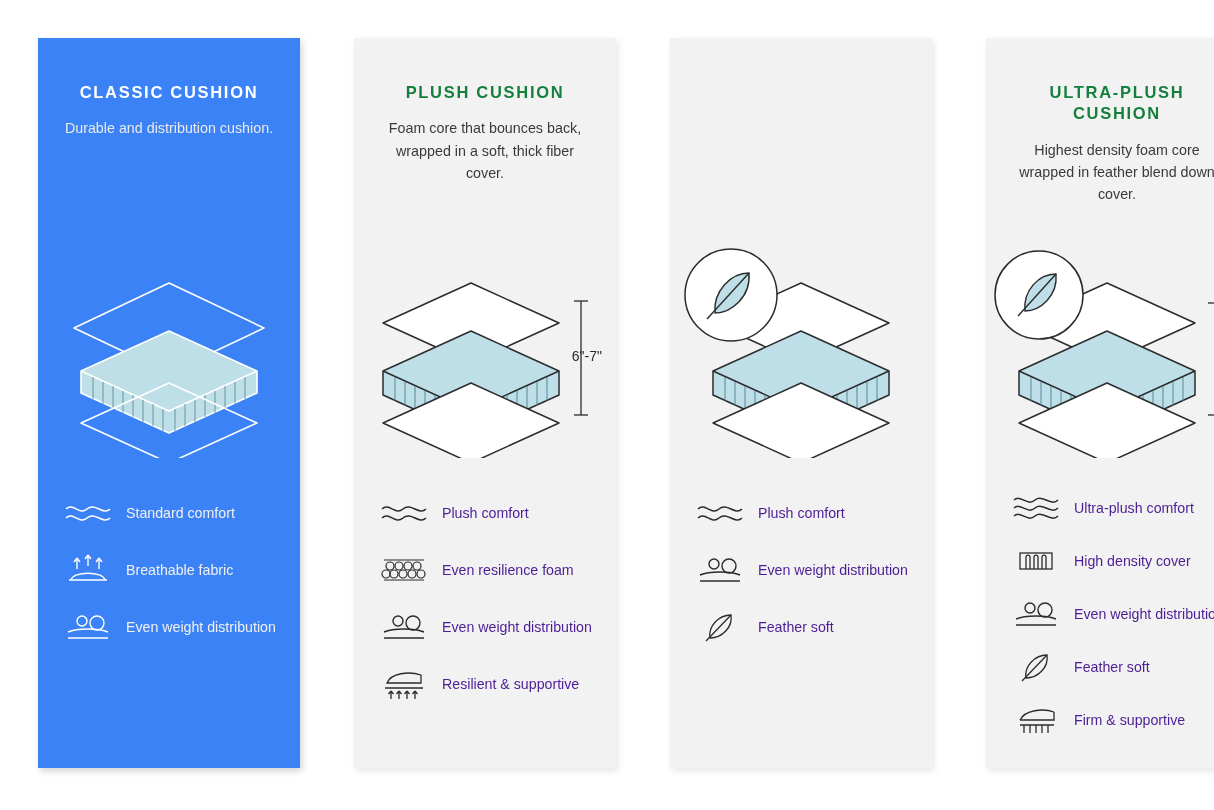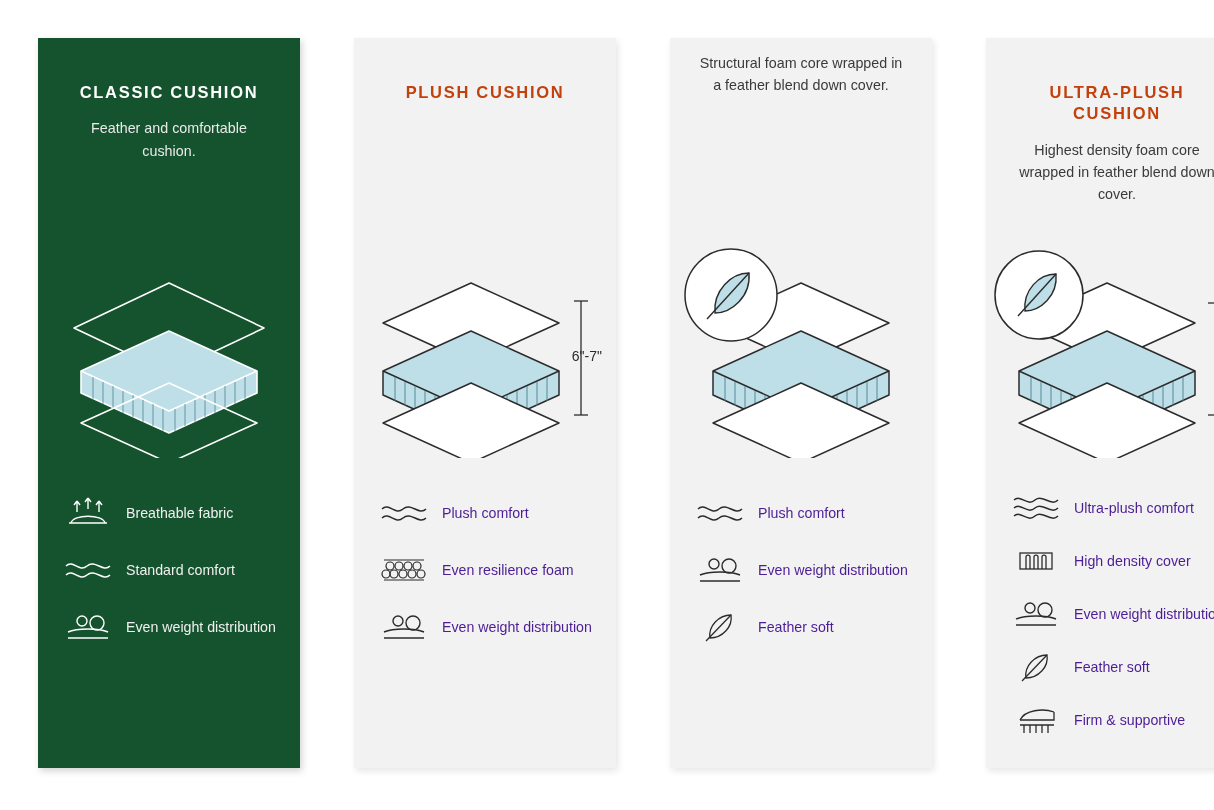--- a/index.html
+++ b/index.html
@@ -25,30 +25,30 @@
   }
   .card {
     width: 262px;
     height: 730px;
     background: #f2f2f2;
     position: relative;
     box-shadow: 2px 3px 7px rgba(0,0,0,0.10);
     padding: 0 18px;
   }
   .card.dark {
-    background: #14532d;
+    background: #3b82f6;
     box-shadow: 2px 3px 7px rgba(0,0,0,0.18);
   }
   .card-title {
     margin-top: 44px;
     text-align: center;
     font-size: 16.5px;
     font-weight: bold;
     letter-spacing: 1.7px;
-    color: #c2410c;
+    color: #15803d;
     line-height: 1.3;
   }
   .card.dark .card-title { color: #ffffff; }
   .card-desc {
     margin-top: 14px;
     text-align: center;
     font-size: 14.3px;
     line-height: 1.55;
     color: #3a3a3a;
     padding: 0 8px;
@@ -98,21 +98,21 @@
   }
 </style>
 </head>
 <body>
 
 <div class="board">
   <div class="cards">
 
     <div class="card dark">
       <div class="card-title">CLASSIC CUSHION</div>
-      <div class="card-desc">Feather and comfortable cushion.</div>
+      <div class="card-desc">Durable and distribution cushion.</div>
 
       <div class="art">
         <svg width="240" height="215" viewBox="0 0 240 215">
           <g fill="none" stroke="#ffffff" stroke-width="1.6" stroke-linejoin="round">
 
             <polygon points="120,40 215,85 120,130 25,85"></polygon>
 
             <polygon points="120,95 215,140 215,162 120,207 25,162 25,140" fill="#bfdfe8" stroke="#2b2b2b" stroke-width="1.4" opacity="0"></polygon>
           </g>
 
@@ -139,55 +139,56 @@
             </g>
           </g>
 
           <polygon points="120,118 208,158 120,198 32,158" fill="none" stroke="#ffffff" stroke-width="1.6" stroke-linejoin="round" transform="translate(0,22)"></polygon>
         </svg>
       </div>
 
       <div class="features">
         <div class="feature">
           <span class="f-icon">
+            <svg width="50" height="26" viewBox="0 0 50 26" fill="none" stroke="#ffffff" stroke-width="1.5">
+              <path d="M3 9 C10 2, 16 16, 24 9 C32 2, 40 16, 47 9"></path>
+              <path d="M3 18 C10 11, 16 25, 24 18 C32 11, 40 25, 47 18"></path>
+            </svg>
+          </span>
+          <span class="f-label">Standard comfort</span>
+        </div>
+        <div class="feature">
+          <span class="f-icon">
             <svg width="50" height="34" viewBox="0 0 50 34" fill="none" stroke="#ffffff" stroke-width="1.4">
               <path d="M6 27 H44"></path>
               <path d="M8 27 C10 18, 40 18, 42 27"></path>
               <path d="M14 16 L14 5 M14 5 L11 9 M14 5 L17 9"></path>
               <path d="M25 13 L25 2 M25 2 L22 6 M25 2 L28 6"></path>
               <path d="M36 16 L36 5 M36 5 L33 9 M36 5 L39 9"></path>
             </svg>
           </span>
           <span class="f-label">Breathable fabric</span>
         </div>
         <div class="feature">
           <span class="f-icon">
-            <svg width="50" height="26" viewBox="0 0 50 26" fill="none" stroke="#ffffff" stroke-width="1.5">
-              <path d="M3 9 C10 2, 16 16, 24 9 C32 2, 40 16, 47 9"></path>
-              <path d="M3 18 C10 11, 16 25, 24 18 C32 11, 40 25, 47 18"></path>
-            </svg>
-          </span>
-          <span class="f-label">Standard comfort</span>
-        </div>
-        <div class="feature">
-          <span class="f-icon">
             <svg width="50" height="34" viewBox="0 0 50 34" fill="none" stroke="#ffffff" stroke-width="1.4">
               <circle cx="19" cy="11" r="5"></circle>
               <circle cx="34" cy="13" r="7"></circle>
               <path d="M5 22 C14 18, 36 18, 45 22"></path>
               <path d="M5 28 H45"></path>
             </svg>
           </span>
           <span class="f-label">Even weight distribution</span>
         </div>
       </div>
     </div>
 
     <div class="card">
       <div class="card-title">PLUSH CUSHION</div>
+      <div class="card-desc">Foam core that bounces back, wrapped in a soft, thick fiber cover.</div>
 
       <div class="art">
         <svg width="252" height="215" viewBox="0 0 252 215">
           <polygon points="112,40 200,80 112,120 24,80" fill="#ffffff" stroke="#2b2b2b" stroke-width="1.5" stroke-linejoin="round"></polygon>
           <g>
             <polygon points="112,88 200,128 200,152 112,192 24,152 24,128" fill="#bfdfe8" stroke="#2b2b2b" stroke-width="1.5" stroke-linejoin="round"></polygon>
             <polyline points="24,128 112,168 200,128" fill="none" stroke="#2b2b2b" stroke-width="1.5"></polyline>
             <g stroke="#4a7f8c" stroke-width="0.9">
               <line x1="36" y1="134" x2="36" y2="158"></line>
                 <line x1="46" y1="139" x2="46" y2="163"></line>
@@ -251,25 +252,37 @@
           <span class="f-icon">
             <svg width="50" height="34" viewBox="0 0 50 34" fill="none" stroke="#2b2b2b" stroke-width="1.4">
               <circle cx="19" cy="11" r="5"></circle>
               <circle cx="34" cy="13" r="7"></circle>
               <path d="M5 22 C14 18, 36 18, 45 22"></path>
               <path d="M5 28 H45"></path>
             </svg>
           </span>
           <span class="f-label">Even weight distribution</span>
         </div>
+        <div class="feature">
+          <span class="f-icon">
+            <svg width="50" height="34" viewBox="0 0 50 34" fill="none" stroke="#2b2b2b" stroke-width="1.3">
+              <path d="M8 16 C12 6, 30 4, 42 8 L42 16 Z"></path>
+              <path d="M6 21 H44"></path>
+              <path d="M12 32 L12 24 M12 24 L9.5 27 M12 24 L14.5 27"></path>
+              <path d="M20 32 L20 24 M20 24 L17.5 27 M20 24 L22.5 27"></path>
+              <path d="M28 32 L28 24 M28 24 L25.5 27 M28 24 L30.5 27"></path>
+              <path d="M36 32 L36 24 M36 24 L33.5 27 M36 24 L38.5 27"></path>
+            </svg>
+          </span>
+          <span class="f-label">Resilient &amp; supportive</span>
+        </div>
       </div>
     </div>
 
     <div class="card">
-      <div class="card-desc">Structural foam core wrapped in a feather blend down cover.</div>
 
       <div class="art">
         <svg width="252" height="215" viewBox="0 0 252 215">
           <polygon points="126,40 214,80 126,120 38,80" fill="#ffffff" stroke="#2b2b2b" stroke-width="1.5" stroke-linejoin="round"></polygon>
           <g>
             <polygon points="126,88 214,128 214,152 126,192 38,152 38,128" fill="#bfdfe8" stroke="#2b2b2b" stroke-width="1.5" stroke-linejoin="round"></polygon>
             <polyline points="38,128 126,168 214,128" fill="none" stroke="#2b2b2b" stroke-width="1.5"></polyline>
             <g stroke="#4a7f8c" stroke-width="0.9">
               <line x1="50" y1="134" x2="50" y2="158"></line>
                 <line x1="60" y1="139" x2="60" y2="163"></line>

